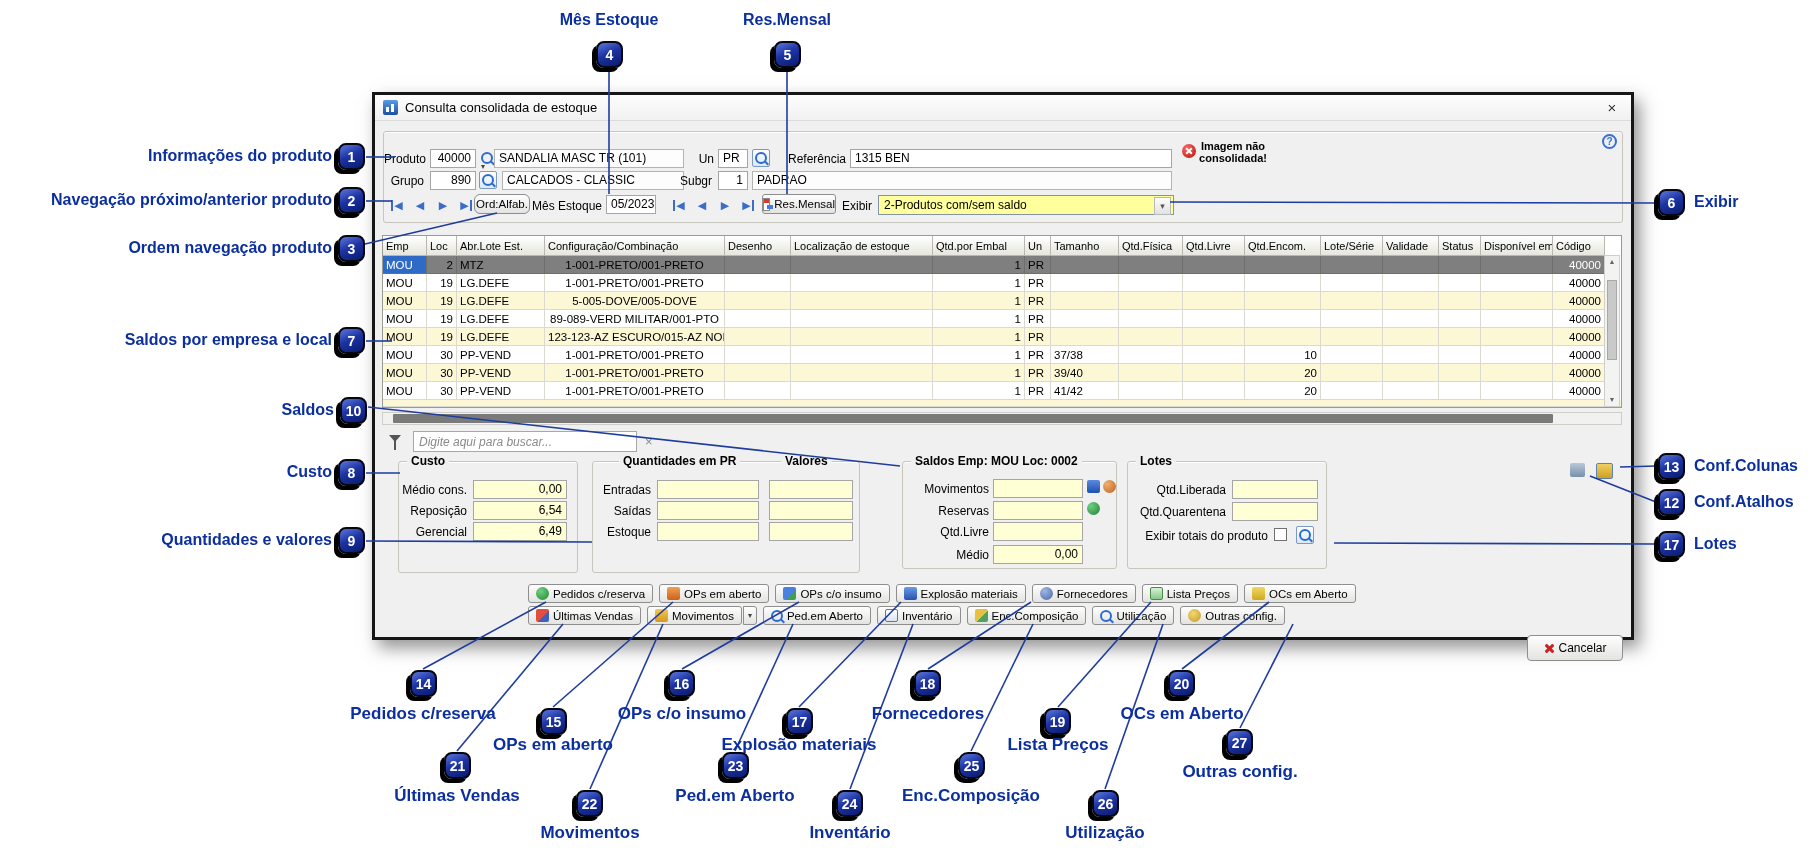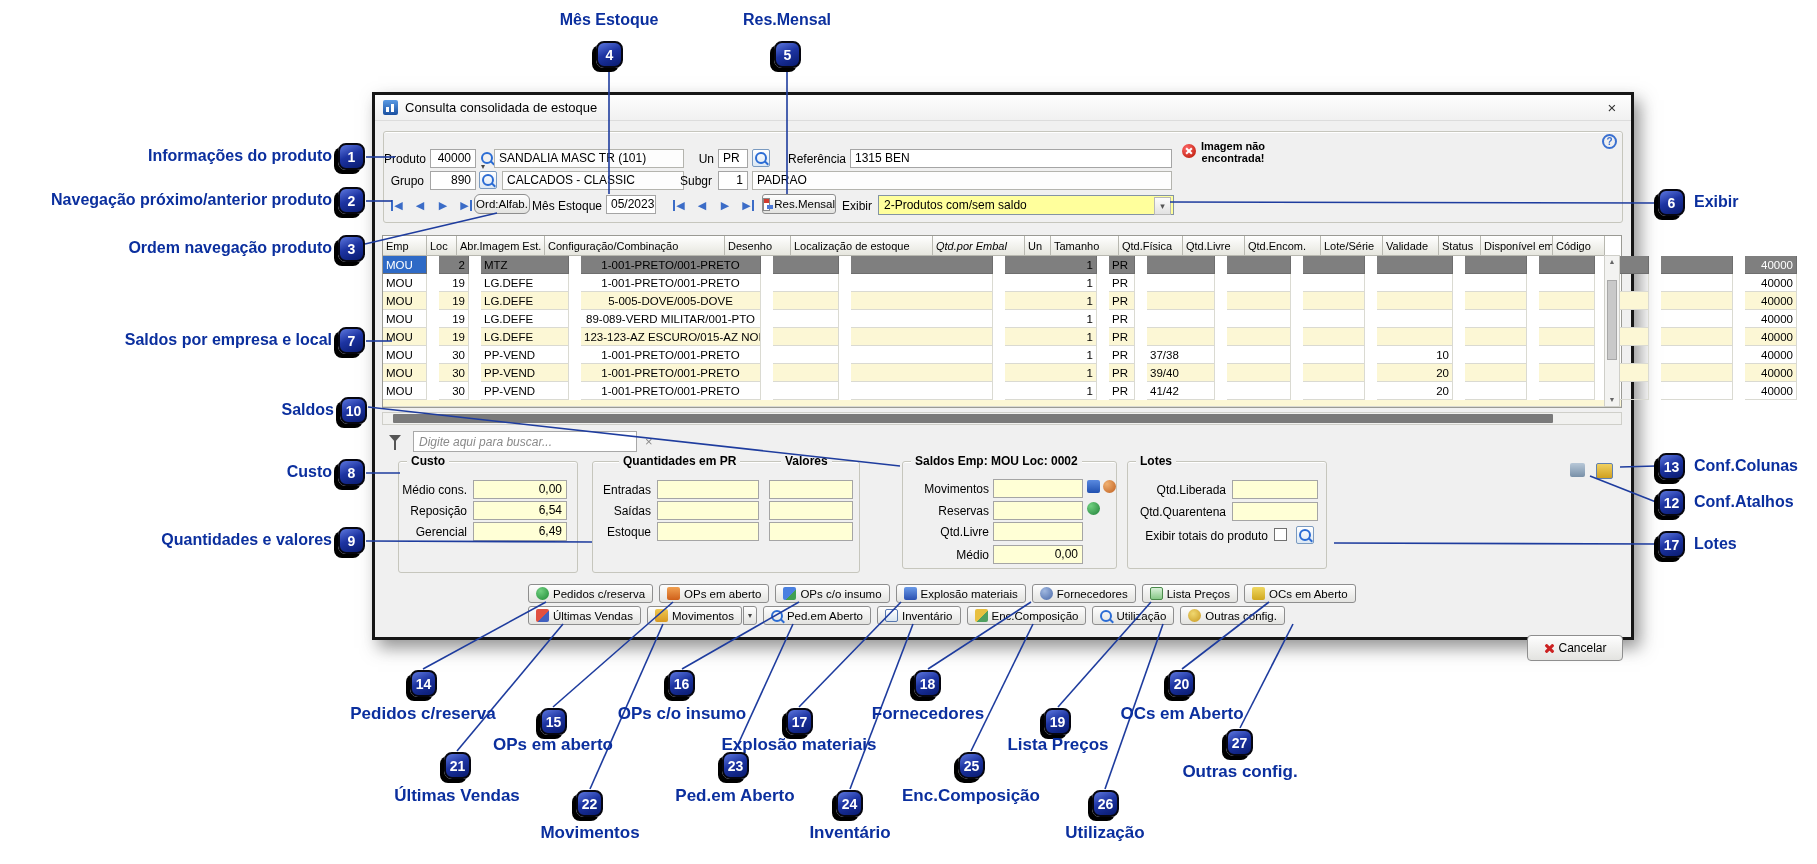--- a/index.html
+++ b/index.html
@@ -54,21 +54,21 @@
   .erricon::before,.erricon::after{content:"";position:absolute;left:6px;top:3px;width:2px;height:8px;background:#fff;}
   .erricon::before{transform:rotate(45deg);} .erricon::after{transform:rotate(-45deg);}
   .imgmiss{position:absolute;font-size:11px;font-weight:bold;line-height:12px;text-align:center;}
 
   
   .tbl{position:absolute;background:#fff;border:1px solid #9a9a94;box-sizing:border-box;}
   .thead{display:flex;}
   .th{height:20px;line-height:20px;font-size:11px;background:linear-gradient(#ffffff,#e6e6de);
       border-right:1px solid #b8b8b0;border-bottom:1px solid #b8b8b0;padding:0 3px;box-sizing:border-box;
       white-space:nowrap;overflow:hidden;flex:none;}
-  .tr{display:flex;gap:12px;}
+  .tr{display:flex;}
   .td{height:18px;line-height:18px;font-size:11.5px;border-right:1px solid #dadad2;border-bottom:1px solid #dadad2;
       padding:0 3px;box-sizing:border-box;white-space:nowrap;overflow:hidden;flex:none;}
   .td.rnum{text-align:right;}
   .td.ctr{text-align:center;}
   .tr.alt .td{background:#fcf7d5;}
   .tr.selected .td{background:#7f7f7f;border-color:#6e6e6e;}
   .tr.selected .c-emp{background:#2e6ac6;color:#fff;}
   .tr.selected .c-cod{color:#fff;}
   .partialrow{height:6px;background:#fcf7d5;border-bottom:1px solid #dadad2;}
 
@@ -181,33 +181,33 @@
         <span>Res.Mensal</span>
       </div>
       <span class="lbl" style="left:458px;top:66px;">Exibir</span>
       <div class="ddbox" style="left:494px;top:63px;width:296px;">
         <span>2-Produtos com/sem saldo</span>
         <span class="chev">▾</span>
       </div>
 
       
       <span class="erricon" style="left:798px;top:12px;"></span>
-      <div class="imgmiss" style="left:814px;top:8px;width:70px;">Imagem não encontrada!</div>
+      <div class="imgmiss" style="left:814px;top:8px;width:70px;">Imagem não consolidada!</div>
       <div class="helpico" style="left:1218px;top:2px;">?</div>
     </div>
 
     <div class="tbl" style="left:7px;top:140px;width:1240px;">
       <div class="thead">
         <div class="th" style="width:44px;">Emp</div>
         <div class="th" style="width:30px;">Loc</div>
-        <div class="th" style="width:88px;">Abr.Imagem Est.</div>
+        <div class="th" style="width:88px;">Abr.Lote Est.</div>
         <div class="th" style="width:180px;">Configuração/Combinação</div>
         <div class="th" style="width:66px;">Desenho</div>
         <div class="th" style="width:142px;">Localização de estoque</div>
-        <div class="th" style="width:92px;font-style:italic;">Qtd.por Embal</div>
+        <div class="th" style="width:92px;">Qtd.por Embal</div>
         <div class="th" style="width:26px;">Un</div>
         <div class="th" style="width:68px;">Tamanho</div>
         <div class="th" style="width:64px;">Qtd.Física</div>
         <div class="th" style="width:62px;">Qtd.Livre</div>
         <div class="th" style="width:76px;">Qtd.Encom.</div>
         <div class="th" style="width:62px;">Lote/Série</div>
         <div class="th" style="width:56px;">Validade</div>
         <div class="th" style="width:42px;">Status</div>
         <div class="th" style="width:72px;">Disponível em</div>
         <div class="th" style="width:52px;">Código</div>

